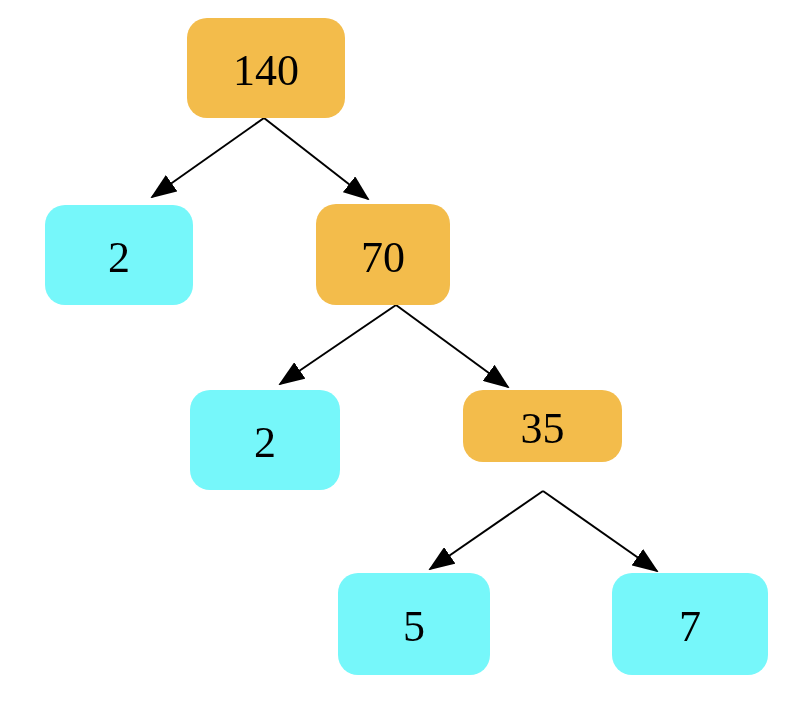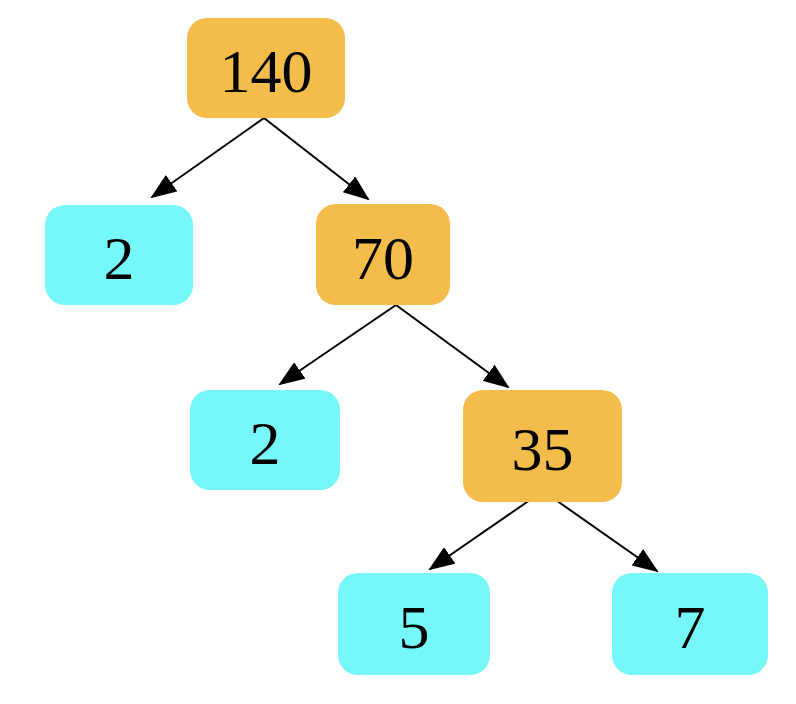--- a/index.html
+++ b/index.html
@@ -31,34 +31,34 @@
   }
   .node {
     position: absolute;
     border-radius: 20px;
     display: flex;
     align-items: center;
     justify-content: center;
     box-sizing: border-box;
   }
   .node .label {
-    font-size: 62px;
+    font-size: 44px;
     line-height: 1;
     color: var(--text-color, #000);
     padding-top: 6px;
     text-align: right;
   }
   .node.composite { background: var(--composite-fill, #F3BC4B); }
   .node.prime     { background: var(--prime-fill, #76F7FA); }
 
   .n-140 { left: 187px; top: 18px;  width: 158px; height: 100px; }
   .n-2l  { left: 45px;  top: 205px; width: 148px; height: 100px; }
   .n-70  { left: 316px; top: 204px; width: 134px; height: 101px; }
   .n-2m  { left: 190px; top: 390px; width: 150px; height: 100px; }
-  .n-35  { left: 463px; top: 390px; width: 159px; height: 112px; }
+  .n-35  { left: 463px; top: 390px; width: 159px; height: 72px; }
   .n-5   { left: 338px; top: 573px; width: 152px; height: 102px; }
   .n-7   { left: 612px; top: 573px; width: 156px; height: 102px; }
 </style>
 </head>
 <body style="background: rgb(255, 255, 255);">
 
 <div class="canvas">
 
   <svg class="edges" width="796" height="704" viewBox="0 0 796 704" xmlns="http://www.w3.org/2000/svg">
     <defs>

